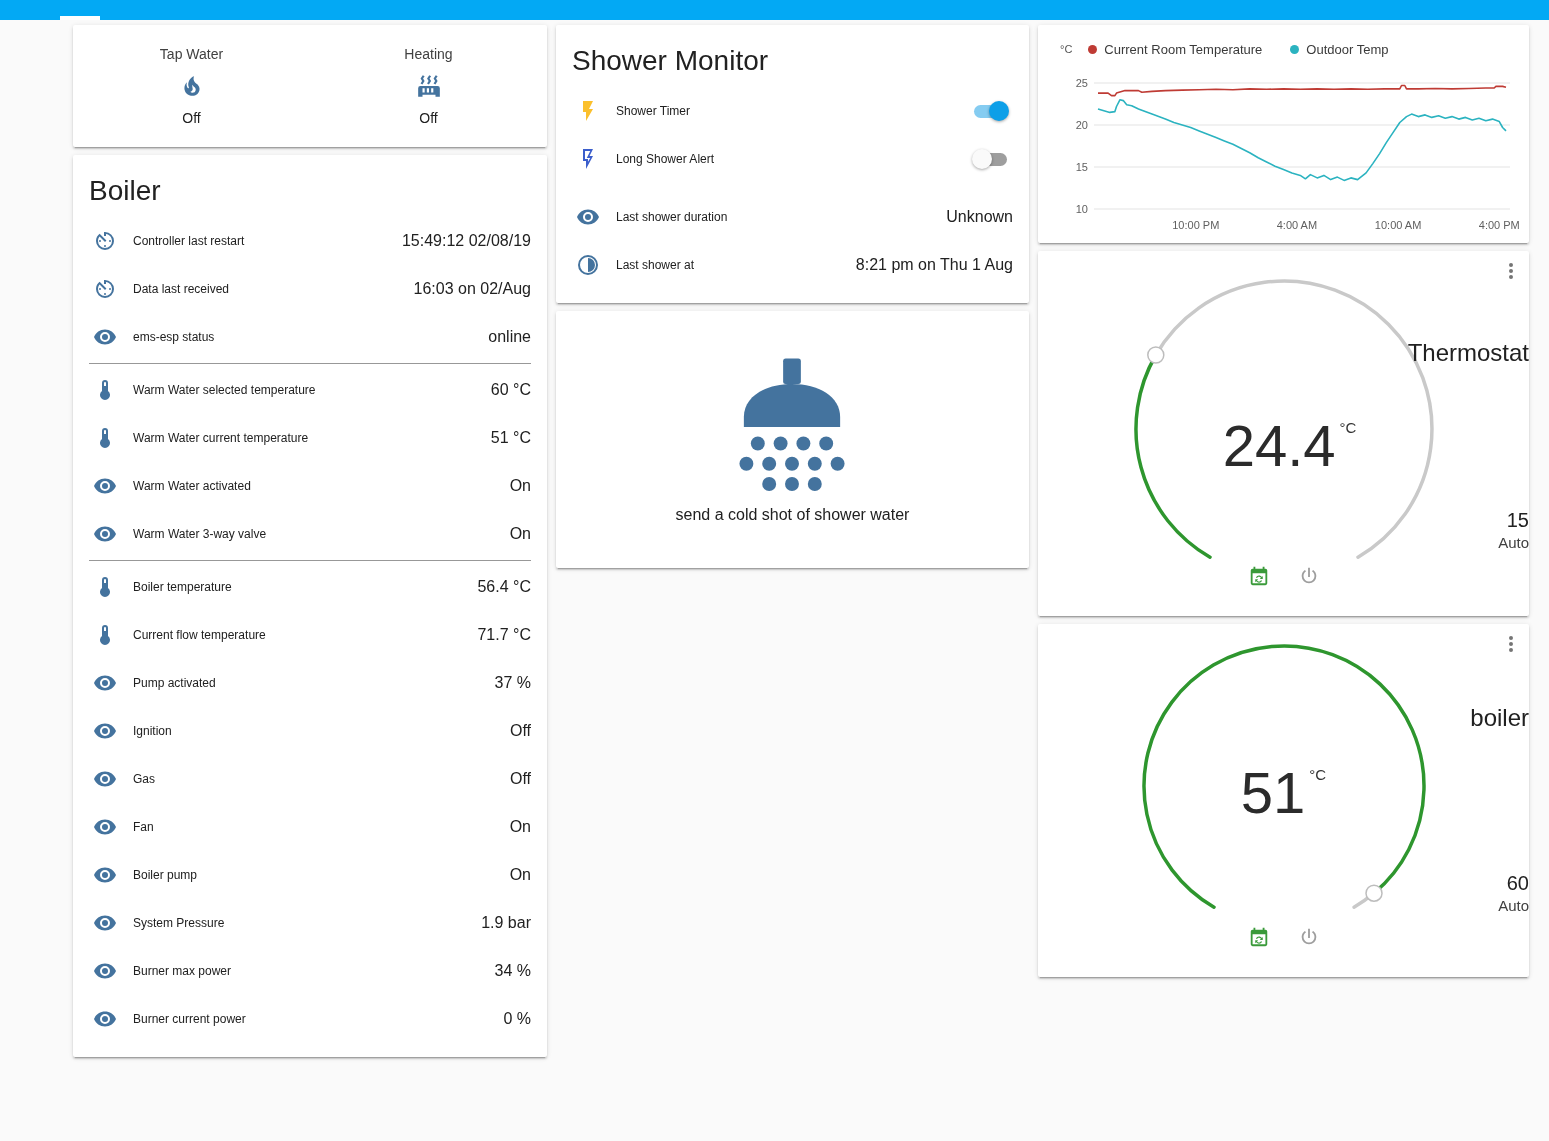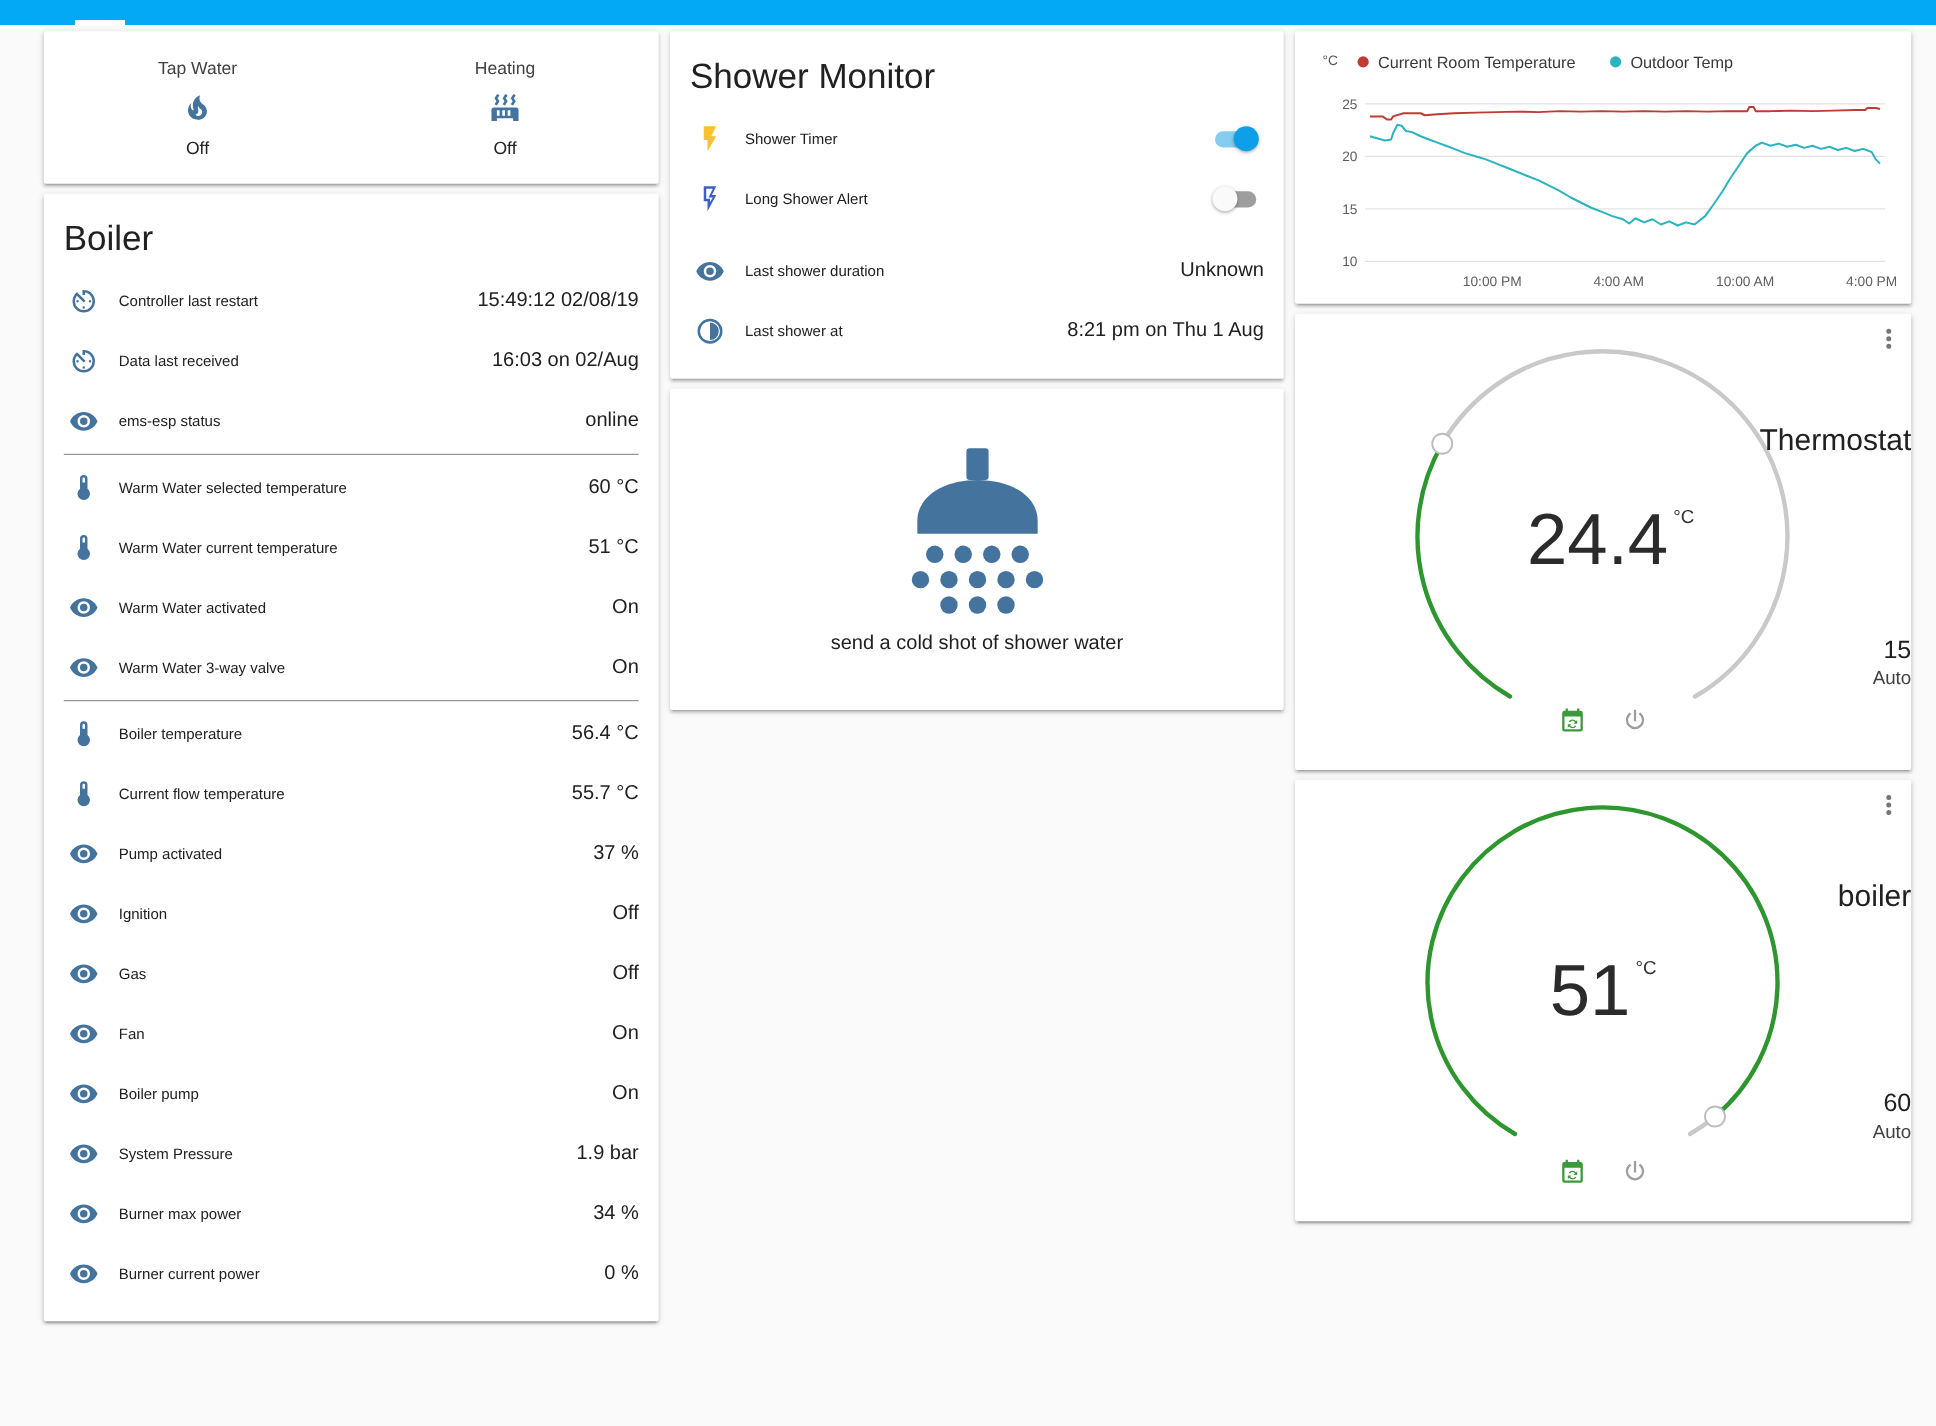--- a/index.html
+++ b/index.html
@@ -7,21 +7,21 @@
   body {
     width:1549px; height:1141px; overflow:hidden;
     background:#fafafa; color:#212121;
     font-family:"Liberation Sans", sans-serif;
   }
   .appbar { height:20px; background:#03a9f4; position:relative; }
   .tab-indicator { position:absolute; left:60px; bottom:0; width:40px; height:4px; background:#ffffff; }
 
   .layout { display:flex; gap:9px; padding:5px 20px 10px 35px; align-items:flex-start; }
   .col { display:flex; flex-direction:column; gap:8px; }
-  .col1 { width:492px; } .col2 { width:491px; } .col3 { width:493px; }
+  .col1 { width:492px;margin-left:38px; } .col2 { width:491px; } .col3 { width:493px; }
 
   .card {
     background:#ffffff; border-radius:2px;
     box-shadow:0 2px 2px 0 rgba(0,0,0,.14), 0 1px 5px 0 rgba(0,0,0,.12), 0 3px 1px -2px rgba(0,0,0,.2);
   }
   svg { display:block; }
 
   
   .glance { height:122px; display:flex; align-items:center; }
   .gitem { flex:1; text-align:center; cursor:pointer; }
@@ -74,21 +74,21 @@
   .dial-value { position:absolute; width:100%; display:flex; justify-content:center; align-items:flex-start; }
   .dial-num { font-size:58px; line-height:1; color:#2b2b2b; }
   .dial-unit { font-size:15px; color:#333; margin:2px 0 0 4px; }
   .dial-set { font-size:20px; color:#212121; }
   .dial-mode { font-size:15px; color:#404040; }
   .dial-icons { position:absolute; width:100%; display:flex; justify-content:center; gap:28px; }
   .dial-icons span { cursor:pointer; }
   .dial-icons svg { width:22px; height:22px; }
   .ic-green { color:#3a9a3a; }
   .ic-gray { color:#9e9e9e; }
-  .thermo .dial-title { top:88px; }  .thermo .dial-value { top:152px;padding-left:12px; }
+  .thermo .dial-title { top:88px; }  .thermo .dial-value { top:166px;padding-left:12px; }
   .thermo .dial-set { top:258px; }   .thermo .dial-mode { top:283px; }
   .thermo .dial-icons { top:314px; }
   .boilerdial .dial-title { top:80px; }  .boilerdial .dial-value { top:140px; }
   .boilerdial .dial-set { top:248px; }   .boilerdial .dial-mode { top:273px; }
   .boilerdial .dial-icons { top:302px; }
 </style>
 </head>
 <body>
 
 <div class="appbar">
@@ -195,21 +195,21 @@
             <span class="ename">Boiler temperature</span>
             <span class="eval">56.4 °C</span>
           </div>
           <div class="erow">
             <span class="eicon" style="color: rgb(68, 115, 158);">
               <svg viewBox="0 0 24 24">
                 <path fill="currentColor" d="M15 13V5a3 3 0 0 0-6 0v8a5 5 0 1 0 6 0m-3-9a1 1 0 0 1 1 1v3h-2V5a1 1 0 0 1 1-1Z"></path>
               </svg>
             </span>
             <span class="ename">Current flow temperature</span>
-            <span class="eval">55.7 °C</span>
+            <span class="eval">71.7 °C</span>
           </div>
           <div class="erow">
             <span class="eicon" style="color: rgb(68, 115, 158);">
               <svg viewBox="0 0 24 24">
                 <path fill="currentColor" d="M12,9A3,3 0 0,0 9,12A3,3 0 0,0 12,15A3,3 0 0,0 15,12A3,3 0 0,0 12,9M12,17A5,5 0 0,1 7,12A5,5 0 0,1 12,7A5,5 0 0,1 17,12A5,5 0 0,1 12,17M12,4.5C7,4.5 2.73,7.61 1,12C2.73,16.39 7,19.5 12,19.5C17,19.5 21.27,16.39 23,12C21.27,7.61 17,4.5 12,4.5Z"></path>
               </svg>
             </span>
             <span class="ename">Pump activated</span>
             <span class="eval">37 %</span>
           </div>

